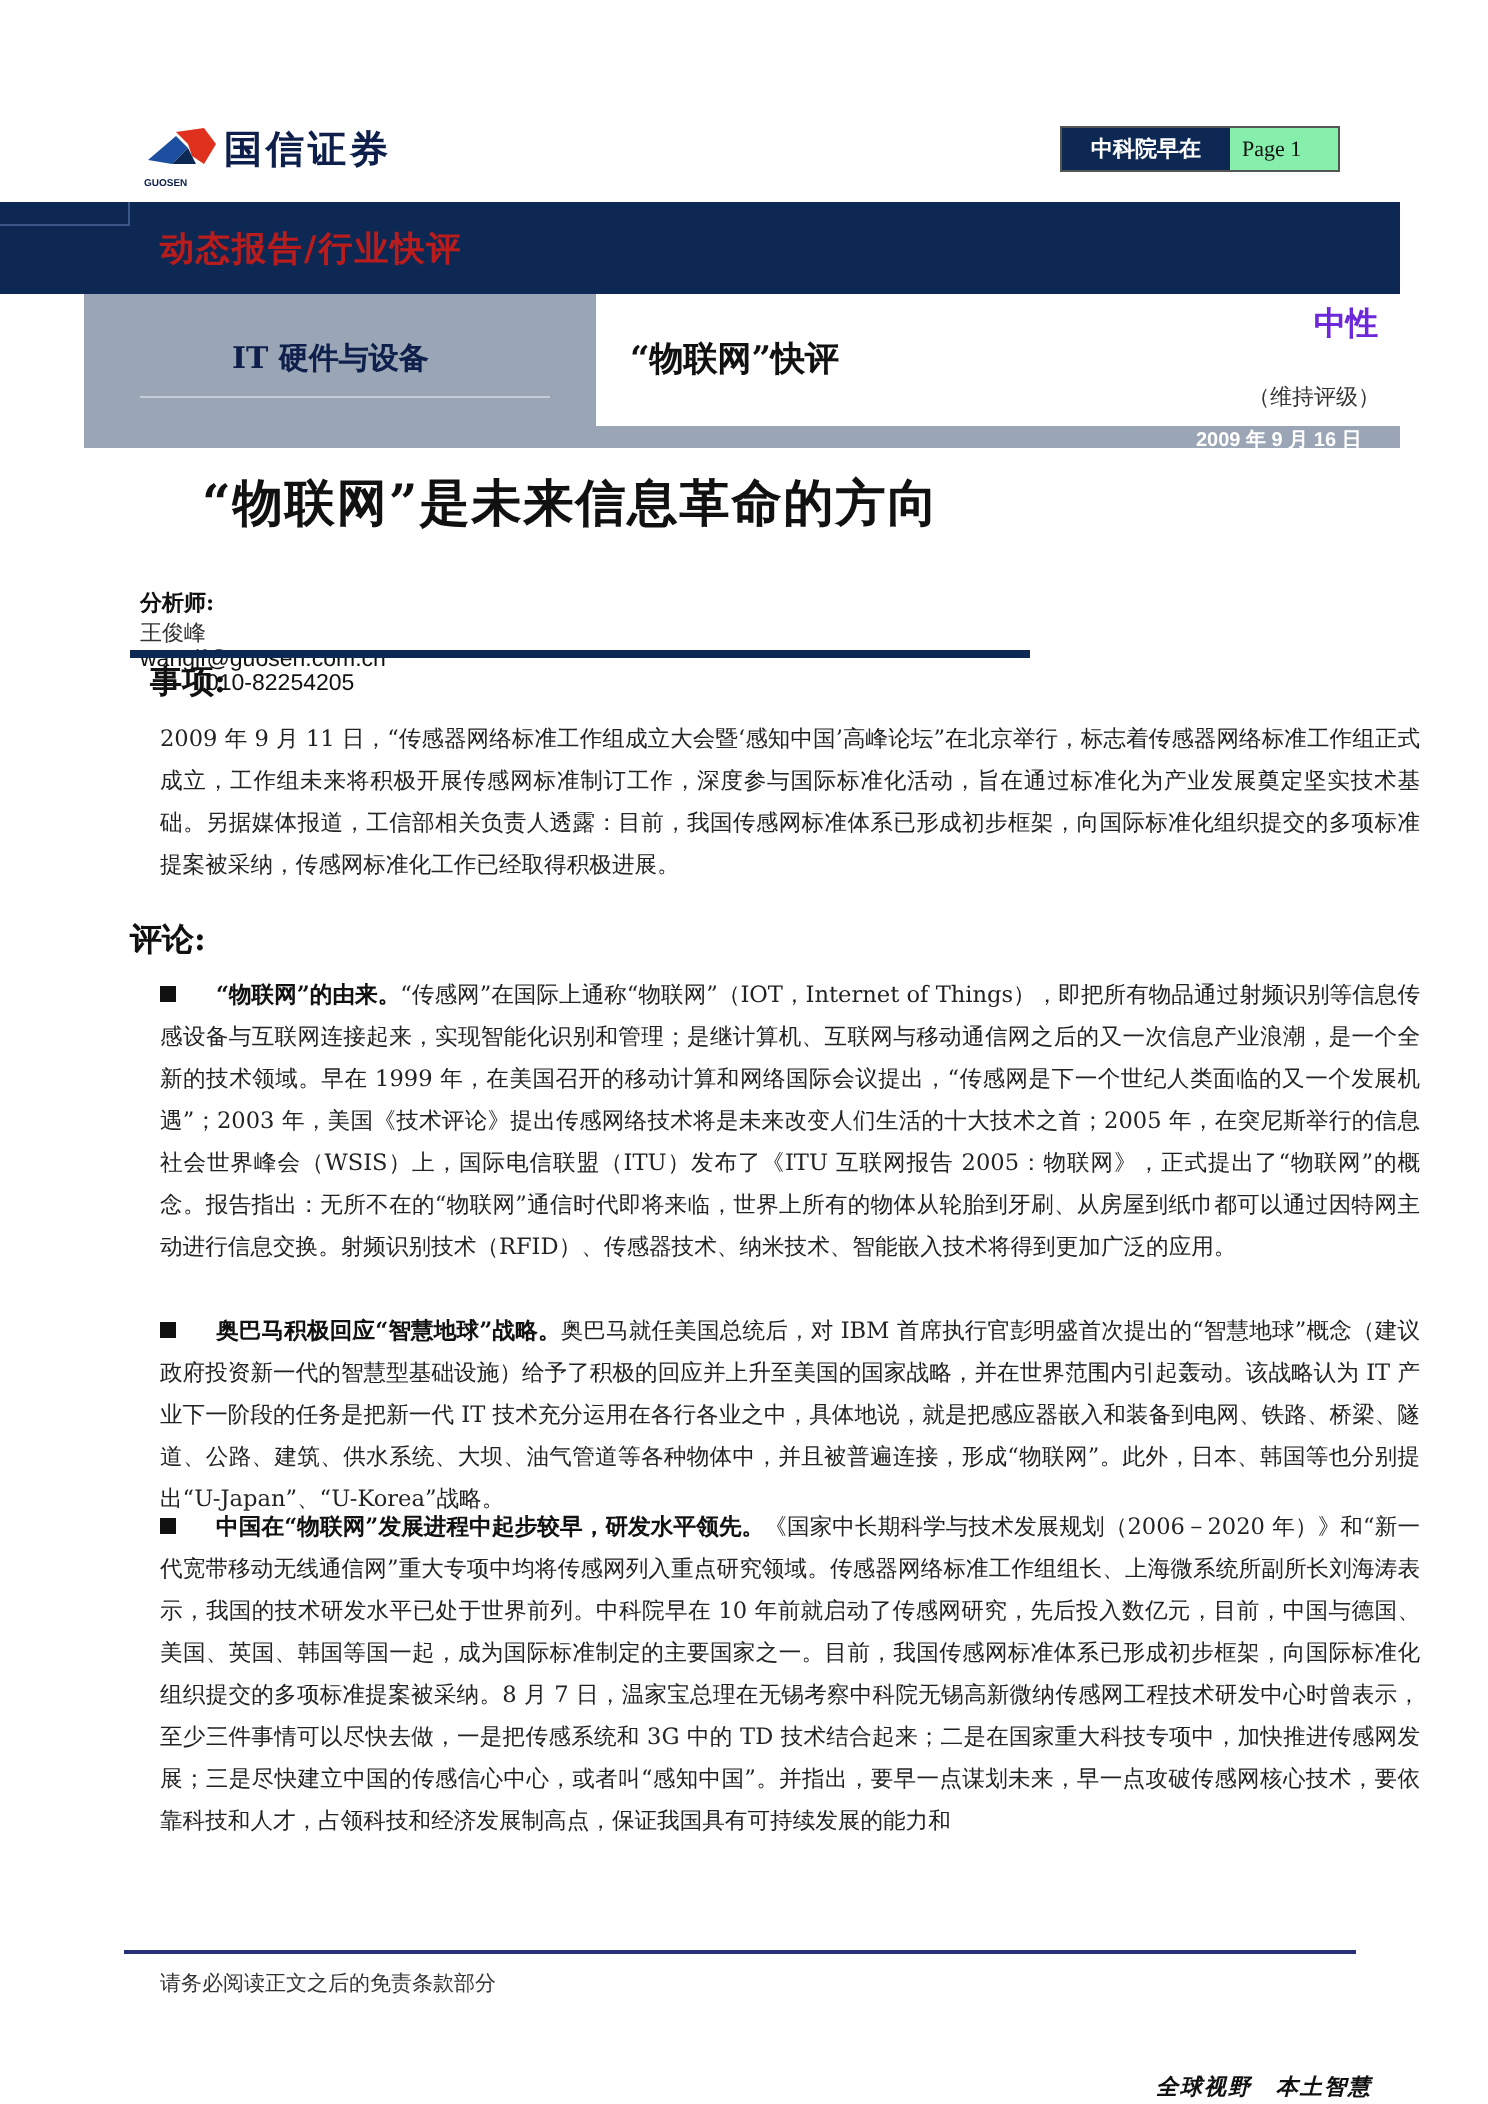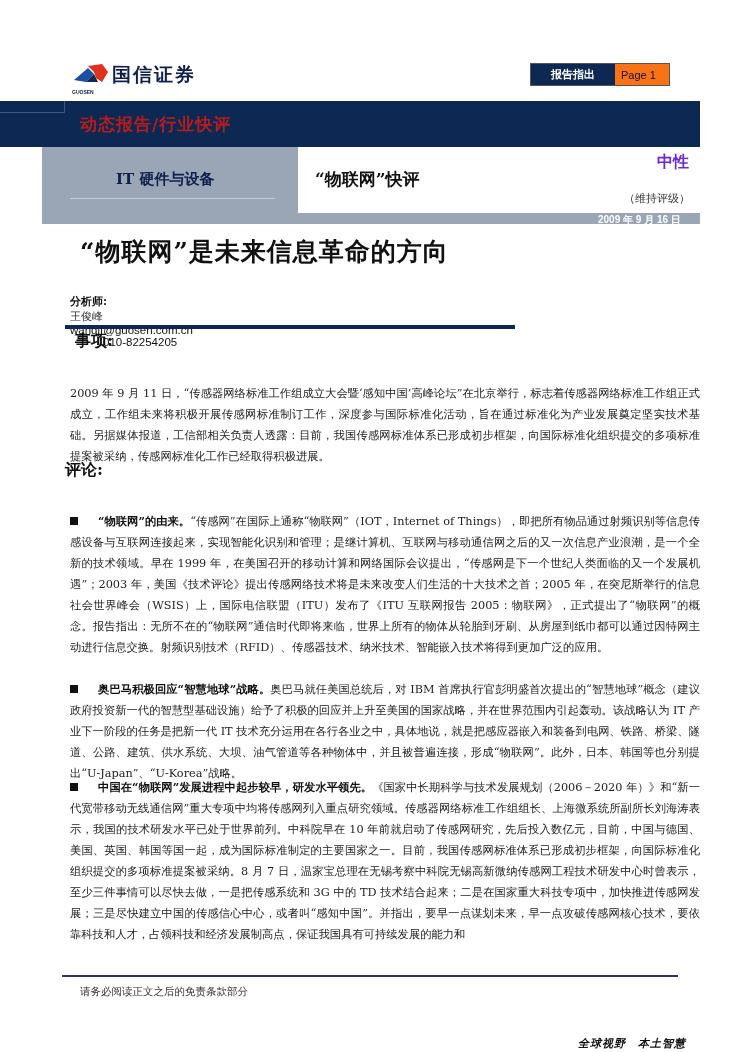--- a/index.html
+++ b/index.html
@@ -13,22 +13,22 @@
   .logo-text { position: absolute; left: 40px; top: 2px; font-size: 19px; font-weight: bold;
                color: #0d1f4a; letter-spacing: 2px; font-family: "DejaVu Serif", serif; }
   .logo-sub { position: absolute; left: 0; top: 29px; font-size: 5px; color: #0d1f4a;
               font-family: "Liberation Sans", sans-serif; font-weight: bold; }
 
   
   .pagebox { left: 530px; top: 63px; width: 138px; height: 21px; display: flex;
              border: 1px solid #555; }
   .pagebox .cat { width: 84px; background: #0d2853; color: #fff; font-size: 11px; font-weight: bold;
                   display: flex; align-items: center; justify-content: center; font-family: "DejaVu Serif", serif; }
-  .pagebox .pg { flex: 1; background: #f97316; font-size: 11px; display: flex; align-items: center;
-                 padding-left: 6px; font-family: Liberation Sans, sans-serif; }
+  .pagebox .pg { flex: 1; background: #86efac; font-size: 11px; display: flex; align-items: center;
+                 padding-left: 6px; font-family: Liberation Serif, serif; }
 
   
   .banner { left: 0; top: 101px; width: 700px; height: 46px; background: #0d2853; }
   .banner-line { left: 0; top: 112px; width: 64px; height: 1px; background: #3a5788; }
   .banner-line2 { left: 64px; top: 101px; width: 1px; height: 12px; background: #3a5788; }
   .banner-title { left: 80px; top: 113px; color: #b91c1c; font-size: 17px; font-weight: bold;
                   font-family: "DejaVu Serif", serif; letter-spacing: 1px; text-align: center; }
 
   
   .greyband { left: 42px; top: 147px; width: 658px; height: 77px; background: #9aa6b6; }
@@ -39,38 +39,38 @@
   .topic { left: 315px; top: 168px; font-size: 17px; font-weight: bold; color: #111;
            font-family: "DejaVu Serif", serif; }
   .rating { left: 657px; top: 152px; font-size: 16px; font-weight: bold; color: #6d28d9;
             font-family: "DejaVu Serif", serif; }
   .rating-note { left: 624px; top: 191px; font-size: 11px; color: #333; font-family: "DejaVu Serif", serif; }
   .date { left: 598px; top: 213px; font-size: 10px; font-weight: bold; color: #fff;
           font-family: "Liberation Sans", sans-serif; }
   .date-wedge { left: 560px; top: 213px; width: 140px; height: 11px; }
 
   
-  .main-title { left: 80px; top: 235px; font-size: 25px; font-weight: bold; color: #111;
+  .main-title { left: 101px; top: 235px; font-size: 25px; font-weight: bold; color: #111;
                 font-family: "DejaVu Serif", serif; letter-spacing: 1px; }
 
   
   .analyst { left: 70px; top: 294px; font-size: 11px; display: flex; gap: 0; align-items: baseline; flex-direction: column; }
   .analyst .lbl { font-weight: bold; font-family: "DejaVu Serif", serif; width: 62px; }
   .analyst .nm { font-family: "DejaVu Serif", serif; width: 96px; color: #333; }
   .analyst .em { font-family: "Liberation Sans", sans-serif; width: 118px; font-size: 11.5px; }
   .analyst .ph { font-family: "Liberation Sans", sans-serif; font-size: 11.5px; padding-left: 33px; }
 
   .rule-top { left: 65px; top: 325px; width: 450px; height: 4px; background: #0d2853; }
 
   .section-head { font-size: 16px; font-weight: bold; font-family: "DejaVu Serif", serif; color: #111; }
   .sh1 { left: 75px; top: 331px; }
   .sh2 { left: 65px; top: 460px; }
 
-  .para { left: 70px; width: 630px; font-size: 11.3px; line-height: 21px; color: #222;
-          font-family: "DejaVu Serif", serif; text-align: justify; margin-top: 24px; }
+  .para { left: 80px; width: 630px; font-size: 11.3px; line-height: 21px; color: #222;
+          font-family: "DejaVu Serif", serif; text-align: justify; }
   .p1 { top: 359px; }
   .p2 { top: 487px; }
   .p3 { top: 655px; }
   .p4 { top: 753px; }
   .bullet { display: inline-block; width: 8px; height: 8px; background: #111; margin-right: 20px;
             vertical-align: 0px; }
   .lead { font-weight: bold; color: #111; }
 
   .rule-bottom { left: 62px; top: 975px; width: 616px; height: 2px; background: #2a2f7a; }
   .footer-left { left: 80px; top: 985px; font-size: 10.5px; color: #333; font-family: "DejaVu Serif", serif; }
@@ -84,21 +84,21 @@
   <svg width="40" height="30" viewBox="0 0 40 30">
     <polygon points="2,20 16,8 22,14 14,22" fill="#1c4fa0"></polygon>
     <polygon points="16,6 30,4 36,12 30,22 24,18 22,12" fill="#e0301e"></polygon>
     <polygon points="14,22 22,14 26,22" fill="#0d2853"></polygon>
   </svg>
   <span class="logo-text">国信证券</span>
   <span class="logo-sub">GUOSEN</span>
 </div>
 
 <div class="abs pagebox">
-  <div class="cat">报告指出</div>
+  <div class="cat">中科院早在</div>
   <div class="pg">Page 1</div>
 </div>
 
 <div class="abs banner"></div>
 <div class="abs banner-line"></div>
 <div class="abs banner-line2"></div>
 <div class="abs banner-title">动态报告/行业快评</div>
 
 <div class="abs greyband"></div>
 <div class="abs whitepanel"></div>

